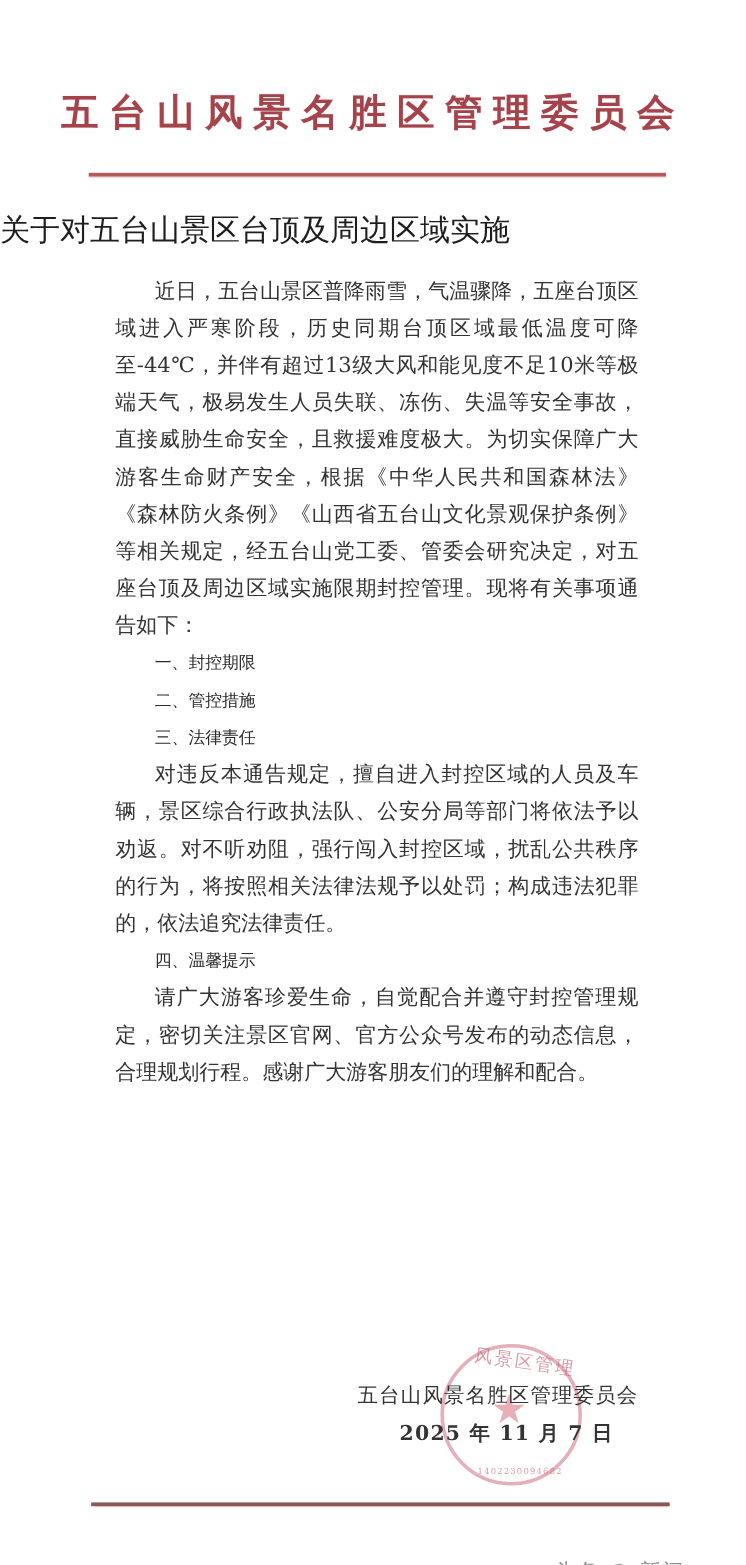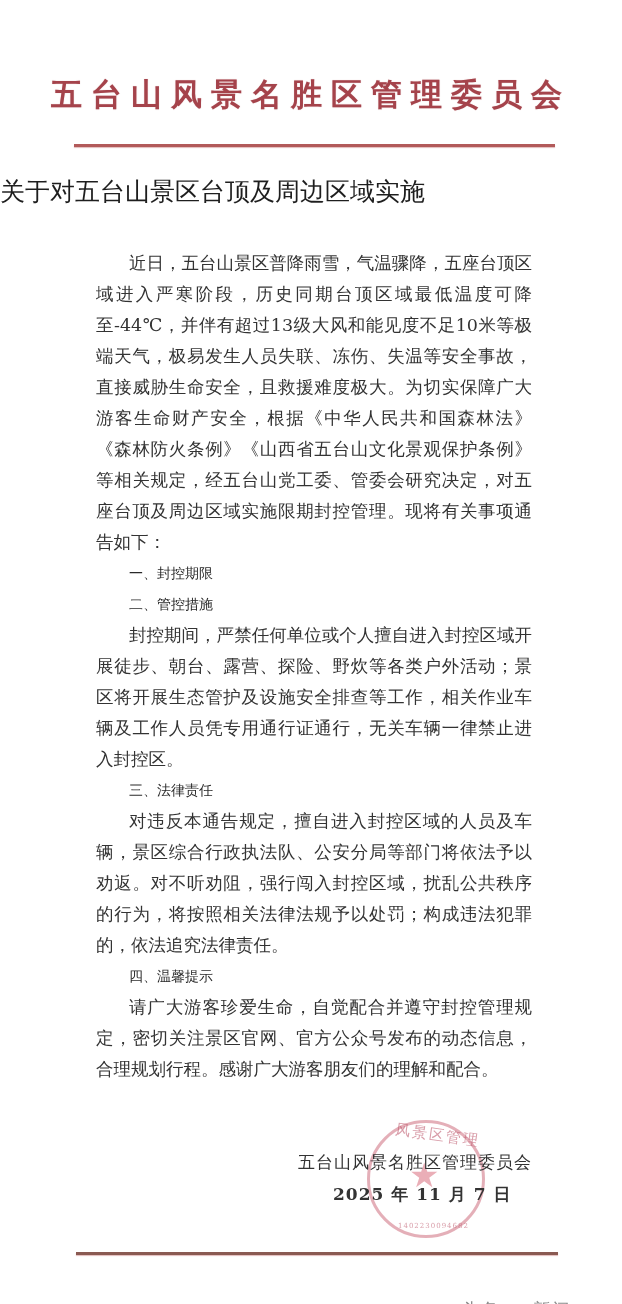--- a/index.html
+++ b/index.html
@@ -22,21 +22,20 @@
   .doc-title {
     position: absolute; left: 0; top: 154px; width: 622px; 
     font-family: "DejaVu Serif", serif; font-size: 25px; line-height: 36px; color: #1e1e1e;
     letter-spacing: 0px;
     margin-top: 20px;
   }
   .body-text {
     position: absolute; left: 96px; top: 228px; width: 436px;
     font-family: "DejaVu Serif", serif; font-size: 17.5px; line-height: 31px; color: #333;
     text-align: justify;
-    margin-top: 20px;
   }
   .body-text p { margin: 0; }
   .indent { text-indent: 33px; }
   .heading {
     padding-left: 33px; font-family: "DejaVu Sans", sans-serif; font-size: 14px; color: #2a2a2a;
   }
   .signature {
     position: absolute; left: 0; width: 622px;
     font-family: "DejaVu Serif", serif; font-size: 17px; color: #333;
   }
@@ -75,21 +74,20 @@
   <div class="doc-title">
     <div>关于对五台山景区台顶及周边区域实施</div>
   </div>
 
   <div class="body-text">
     <p class="indent">近日，五台山景区普降雨雪，气温骤降，五座台顶区域进入严寒阶段，历史同期台顶区域最低温度可降至-44℃，并伴有超过13级大风和能见度不足10米等极端天气，极易发生人员失联、冻伤、失温等安全事故，直接威胁生命安全，且救援难度极大。为切实保障广大游客生命财产安全，根据《中华人民共和国森林法》《森林防火条例》《山西省五台山文化景观保护条例》等相关规定，经五台山党工委、管委会研究决定，对五座台顶及周边区域实施限期封控管理。现将有关事项通告如下：</p>
 
     <p class="heading">一、封控期限</p>
 
     <p class="heading">二、管控措施</p>
-    <p class="indent">封控期间，严禁任何单位或个人擅自进入封控区域开展徒步、朝台、露营、探险、野炊等各类户外活动；景区将开展生态管护及设施安全排查等工作，相关作业车辆及工作人员凭专用通行证通行，无关车辆一律禁止进入封控区。</p>
 
     <p class="heading">三、法律责任</p>
     <p class="indent">对违反本通告规定，擅自进入封控区域的人员及车辆，景区综合行政执法队、公安分局等部门将依法予以劝返。对不听劝阻，强行闯入封控区域，扰乱公共秩序的行为，将按照相关法律法规予以处罚；构成违法犯罪的，依法追究法律责任。</p>
 
     <p class="heading">四、温馨提示</p>
     <p class="indent">请广大游客珍爱生命，自觉配合并遵守封控管理规定，密切关注景区官网、官方公众号发布的动态信息，合理规划行程。感谢广大游客朋友们的理解和配合。</p>
 
   </div>
 
   <div class="stamp"></div>

